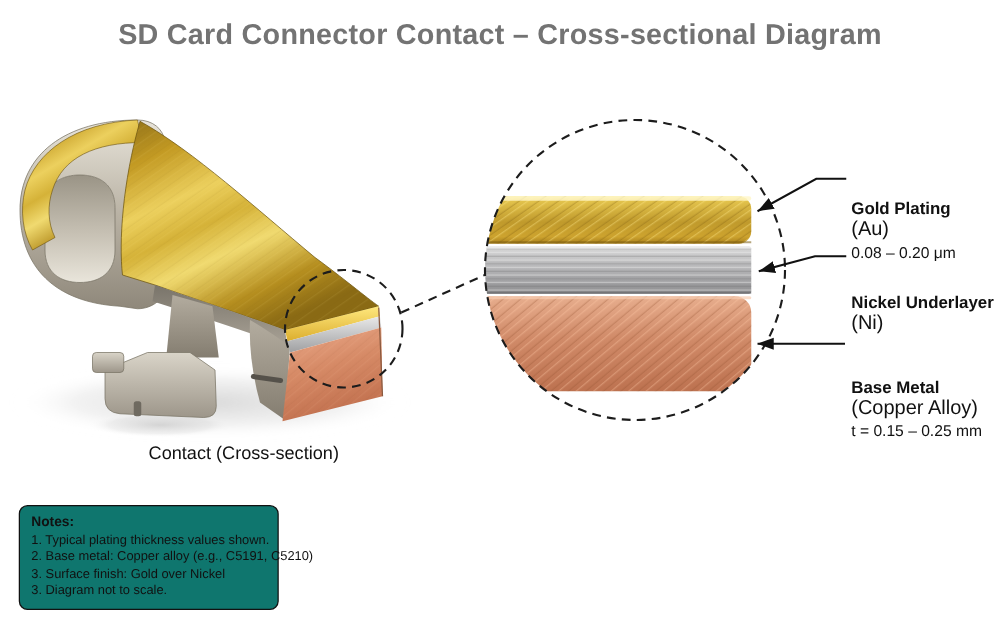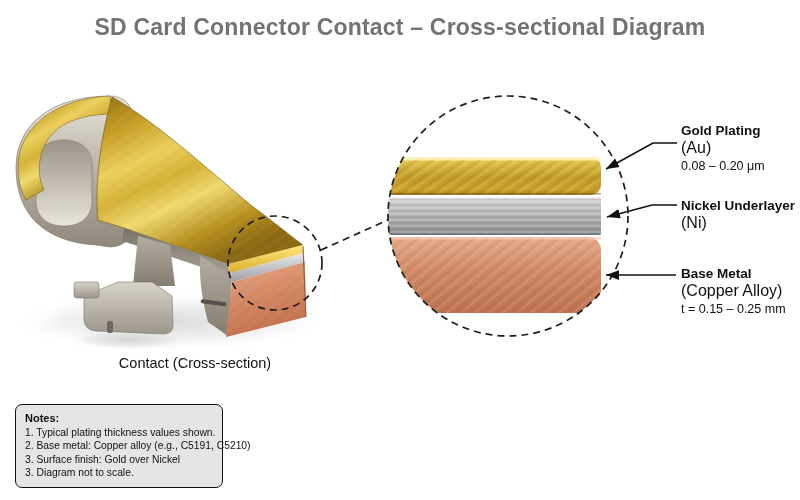--- a/index.html
+++ b/index.html
@@ -8,34 +8,34 @@
     background:#ffffff;
     font-family:"Liberation Sans", sans-serif;
     color:#111111;
   }
   .abs{position:absolute;}
   #title{
     top:14px;left:0;width:800px;text-align:center;
     font-size:23px;font-weight:bold;letter-spacing:0.2px;color:#737373;
   }
   .callout{left:681px;width:118px;}
-  .callout .t1{font-size:13.5px;font-weight:bold;line-height:17px;white-space:nowrap;}
+  .callout .t1{font-size:13.5px;font-weight:bold;line-height:17px;white-space:nowrap;margin-top:36px;}
   .callout .t2{font-size:16px;line-height:18px;white-space:nowrap;}
   .callout .t3{font-size:12.5px;line-height:18px;white-space:nowrap;}
   #callout-gold{top:122px;}
   #callout-nickel{top:197px;}
   #callout-base{top:265px;}
   #caption{
     top:355px;left:40px;width:280px;text-align:center;font-size:14.5px;
   }
   #caption .cap-bold{font-weight:normal;margin-left:30px;}
   #notes-box{
     top:404px;left:15px;width:188px;
     border:1.5px solid #111;border-radius:7px;
-    padding:6px 9px 7px 9px;background:#e5e5e5;
+    padding:6px 9px 7px 9px;background:#0f766e;
   }
   #notes-box .nh{font-size:11px;font-weight:bold;line-height:14px;margin-bottom:1px;}
   #notes-box .ni{font-size:10.3px;line-height:13.4px;white-space:nowrap;}
   svg{position:absolute;top:0;left:0;}
 </style>
 </head>
 <body>
 
 <svg width="800" height="500" viewBox="0 0 800 500">
   <defs>

